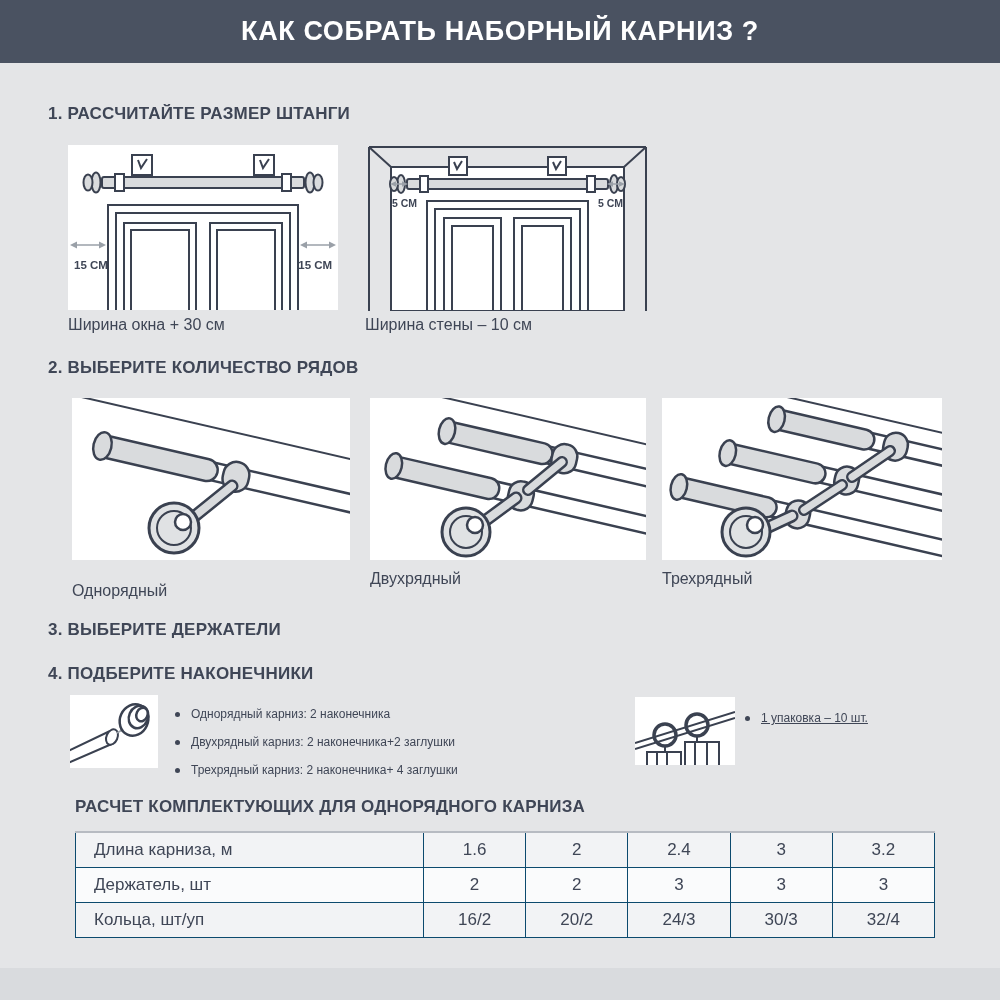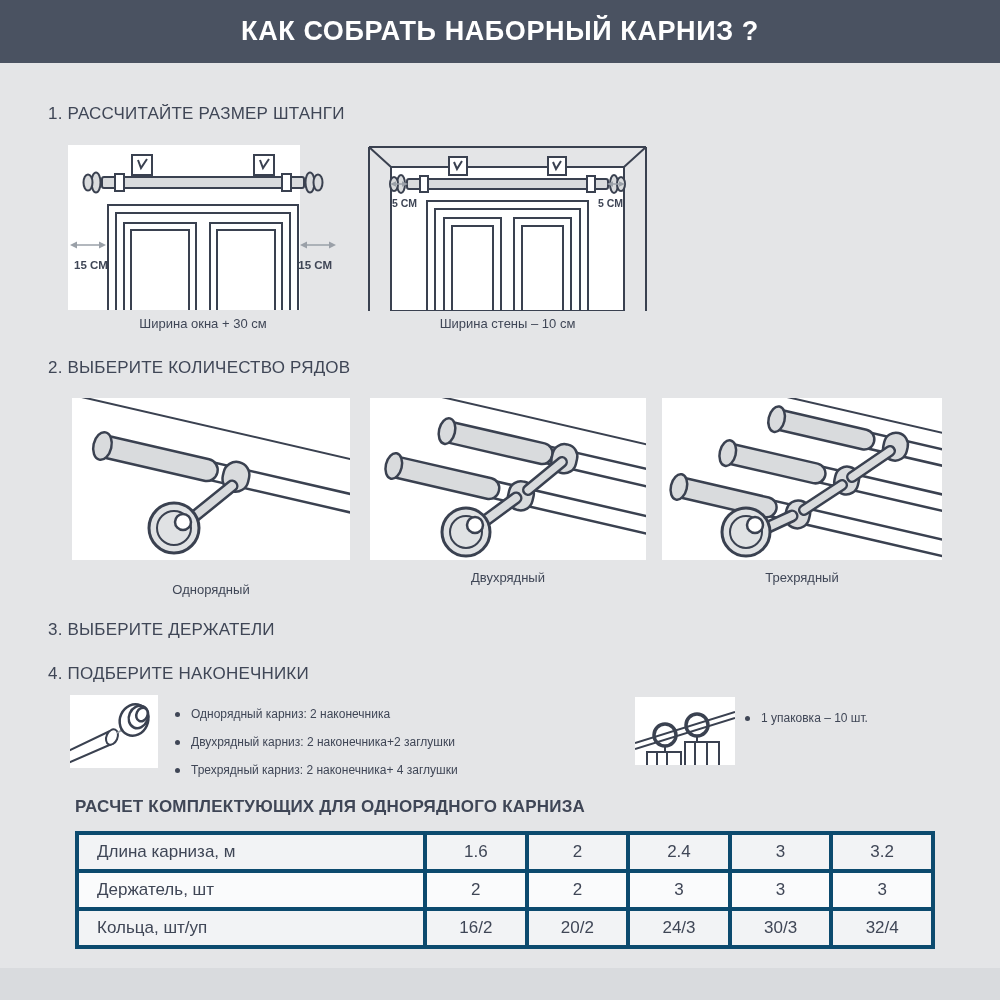--- a/index.html
+++ b/index.html
@@ -1,51 +1,51 @@
 <!DOCTYPE html>
 <html lang="ru"><head>
 <meta charset="utf-8">
 <style>
   html,body{margin:0;padding:0;background:#ffffff;}
   .page{position:relative;width:1000px;height:1000px;background:#e4e5e7;overflow:hidden;
         font-family:"Liberation Sans",sans-serif;color:#3f4656;}
   .banner{position:absolute;left:0;top:0;width:1000px;height:63px;background:#4a5261;
           display:flex;align-items:center;justify-content:center;}
   .banner h1{margin:0;color:#ffffff;font-size:27px;font-weight:bold;letter-spacing:.6px;}
-  .step-h{position:absolute;font-size:17px;font-weight:normal;letter-spacing:.2px;white-space:nowrap;}
+  .step-h{position:absolute;font-size:17px;font-weight:bold;letter-spacing:.2px;white-space:nowrap;}
   .card{position:absolute;background:#ffffff;}
   .svgbox{position:absolute;}
-  .cap{position:absolute;font-size:13px;text-align:center;white-space:nowrap;}
+  .cap{position:absolute;font-size:16px;text-align:left;white-space:nowrap;}
   .bullets{position:absolute;margin:0;padding:0;list-style:none;}
   .bullets li{display:flex;align-items:center;font-size:12px;}
   .b28 li{height:28px;}
   .b30 li{height:30px;}
   .dot{width:5px;height:5px;border-radius:50%;background:#3f4656;margin-right:11px;flex:none;}
   .tbl-title{position:absolute;font-size:17px;font-weight:bold;letter-spacing:.2px;}
   table.calc{position:absolute;left:75px;top:831px;width:860px;border-collapse:collapse;
              table-layout:fixed;border-top:2px solid #b7bbc2;}
-  table.calc td{border:4px solid #0c4a6e;height:32px;font-size:17px;color:#3f4656;background:#fafbfc;}
+  table.calc td{border:1px solid #0c4a6e;height:32px;font-size:17px;color:#3f4656;background:#fafbfc;}
   table.calc tr:nth-child(odd) td{background:#f2f3f5;}
   td.lbl{text-align:left;padding-left:18px;}
   td.val{text-align:center;}
   .footer-strip{position:absolute;left:0;top:968px;width:1000px;height:32px;background:#d9dbde;}
   svg{display:block;}
 </style>
 </head>
 <body>
 
 <div class="page">
 
   <div class="banner">
     <h1>КАК СОБРАТЬ НАБОРНЫЙ КАРНИЗ ?</h1>
   </div>
 
   <div class="step-h" style="left:48px;top:104px;">1. РАССЧИТАЙТЕ РАЗМЕР ШТАНГИ</div>
 
-  <div class="card" style="left:68px;top:145px;width:232px;height:165px;">
+  <div class="card" style="left:68px;top:145px;width:270px;height:165px;">
     <svg viewBox="0 0 270 165" width="270" height="165">
       <g stroke="#3a4150" stroke-width="2" fill="none">
         <path d="M40,165 V60 H230 V165"></path>
         <path d="M48,165 V68 H222 V165"></path>
         <path d="M56,165 V78 H128 V165"></path>
           <path d="M63,165 V85 H121 V165"></path>
         <path d="M142,165 V78 H214 V165"></path>
           <path d="M149,165 V85 H207 V165"></path>
       </g>
       <g>
@@ -248,21 +248,21 @@
         <path d="M0,46 L100,15 M0,52 L100,21" stroke-width="2"></path>
         <circle cx="30" cy="38" r="11" stroke-width="3.5"></circle>
         <circle cx="62" cy="28" r="11" stroke-width="3.5"></circle>
         <path d="M30,49 V55 M62,39 V45" stroke-width="2"></path>
         <path d="M12,68 V55 H46 V68 M22,55 V68 M32,55 V68" stroke-width="2"></path>
         <path d="M50,68 V45 H84 V68 M60,45 V68 M72,45 V68" stroke-width="2"></path>
       </g>
     </svg>
   </div>
 
-  <ul class="bullets b30" style="left:745px;top:703px;">
+  <ul class="bullets b30" style="left:745px;top:703px;text-decoration:underline;">
     <li>
         <span class="dot"></span>
         <span>1 упаковка – 10 шт.</span>
       </li>
   </ul>
 
   <div class="tbl-title" style="left:75px;top:797px;text-align:right;">РАСЧЕТ КОМПЛЕКТУЮЩИХ ДЛЯ ОДНОРЯДНОГО КАРНИЗА</div>
   <table class="calc">
     <colgroup>
       <col style="width:348px">

